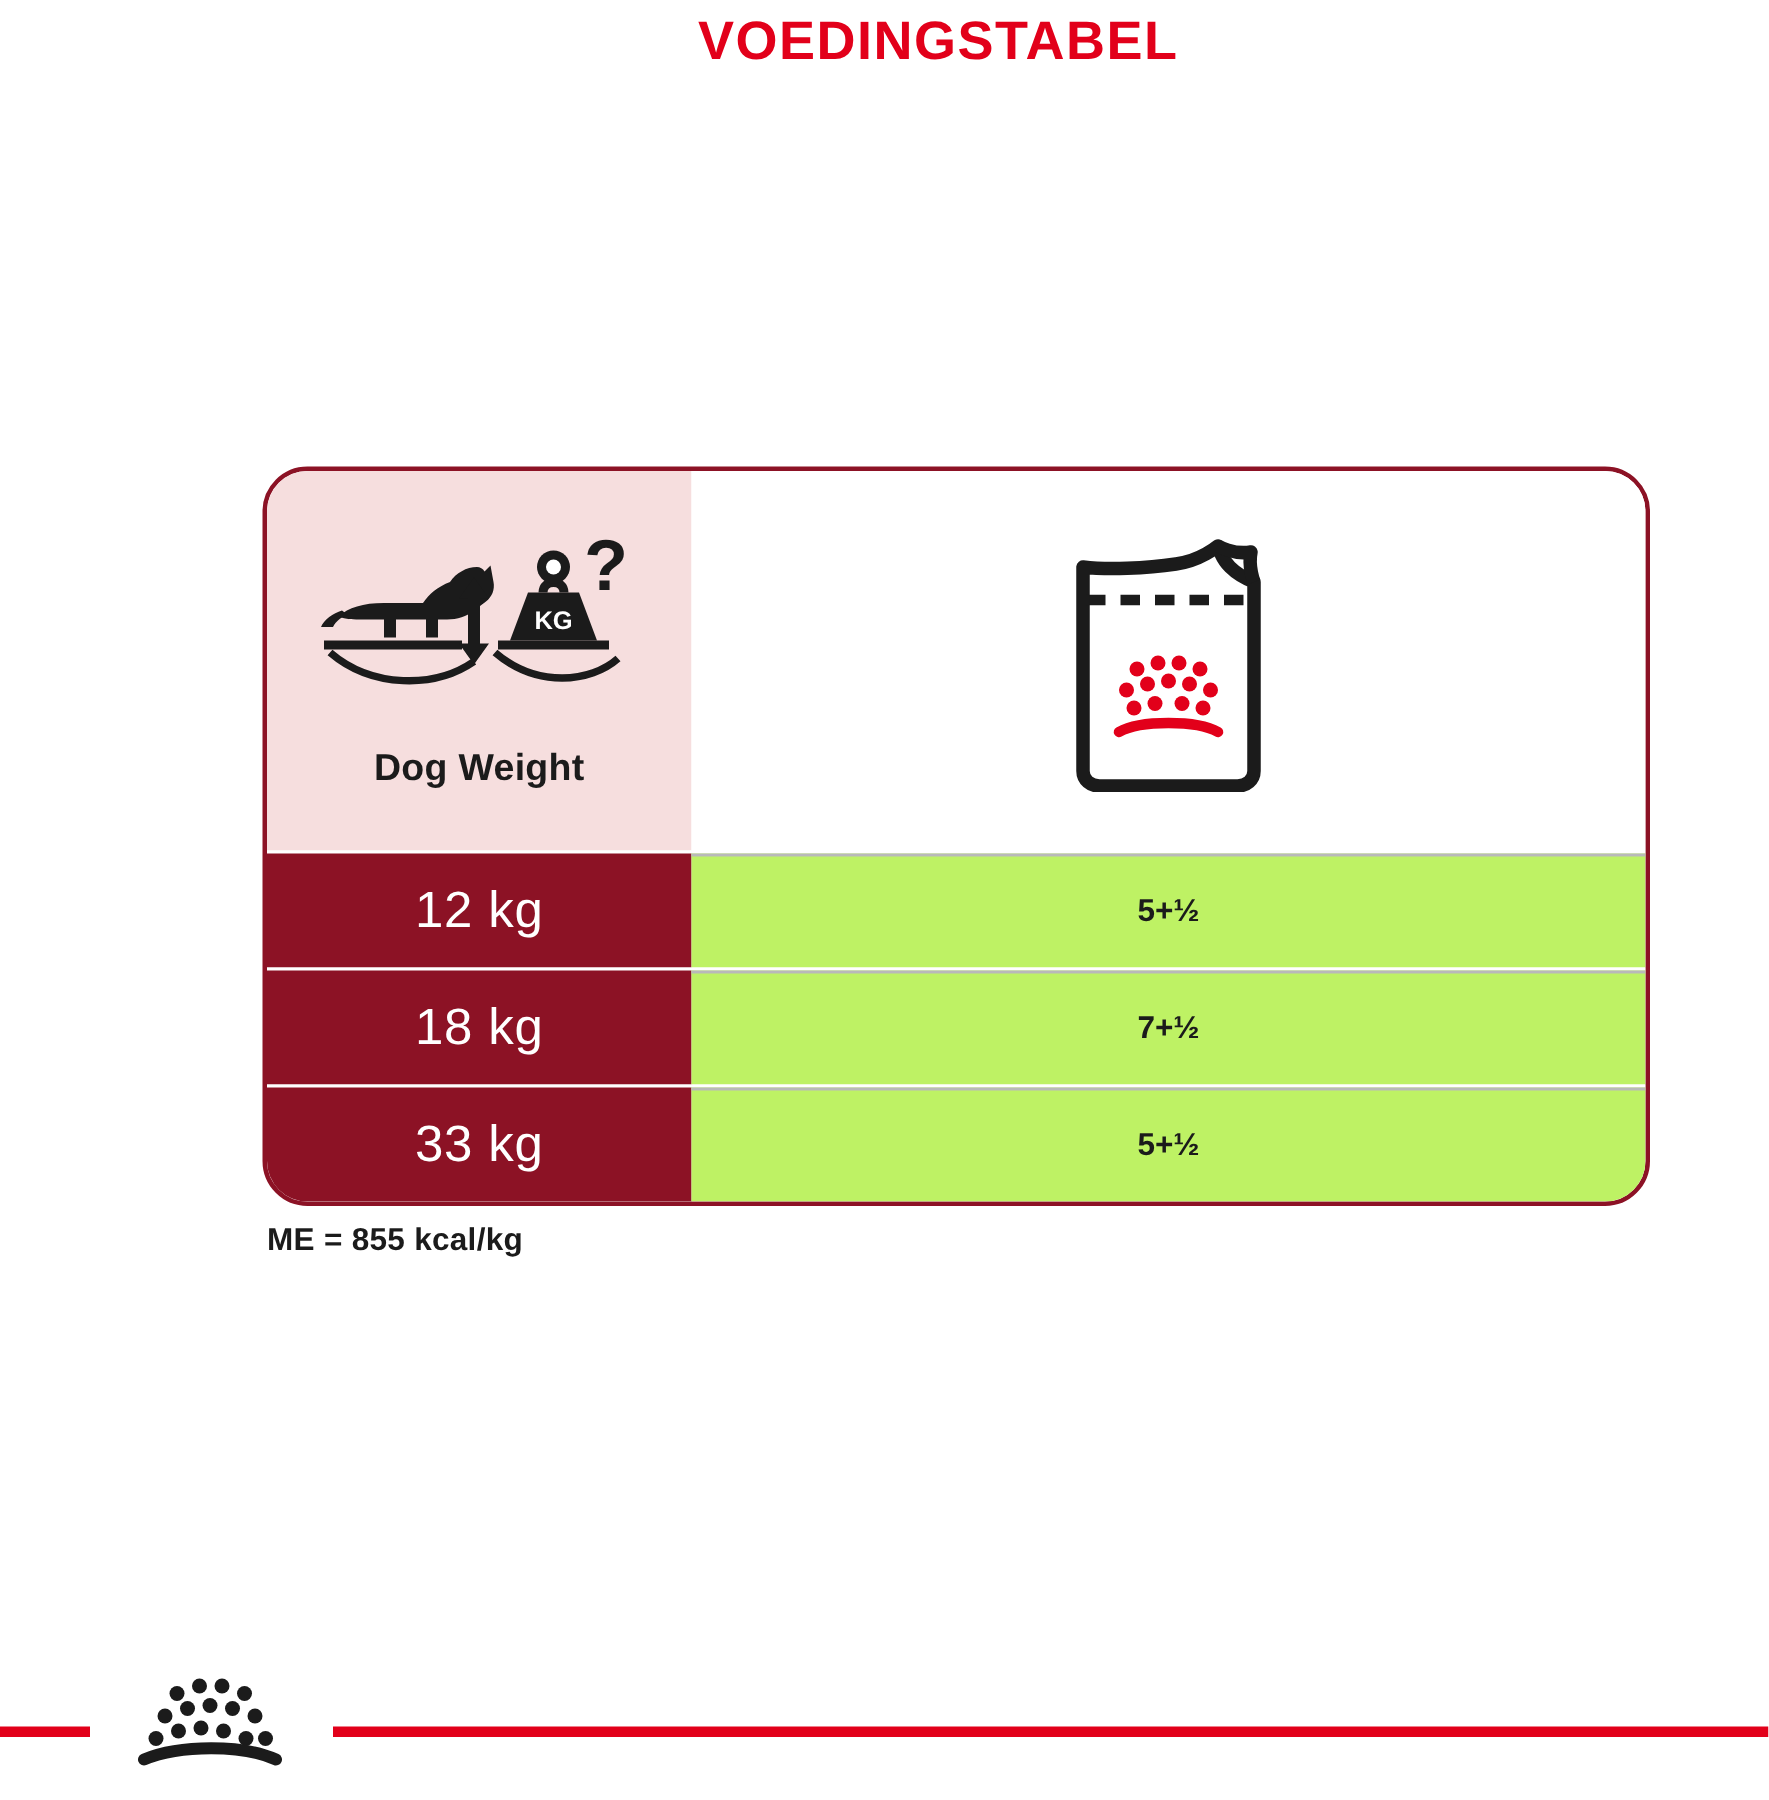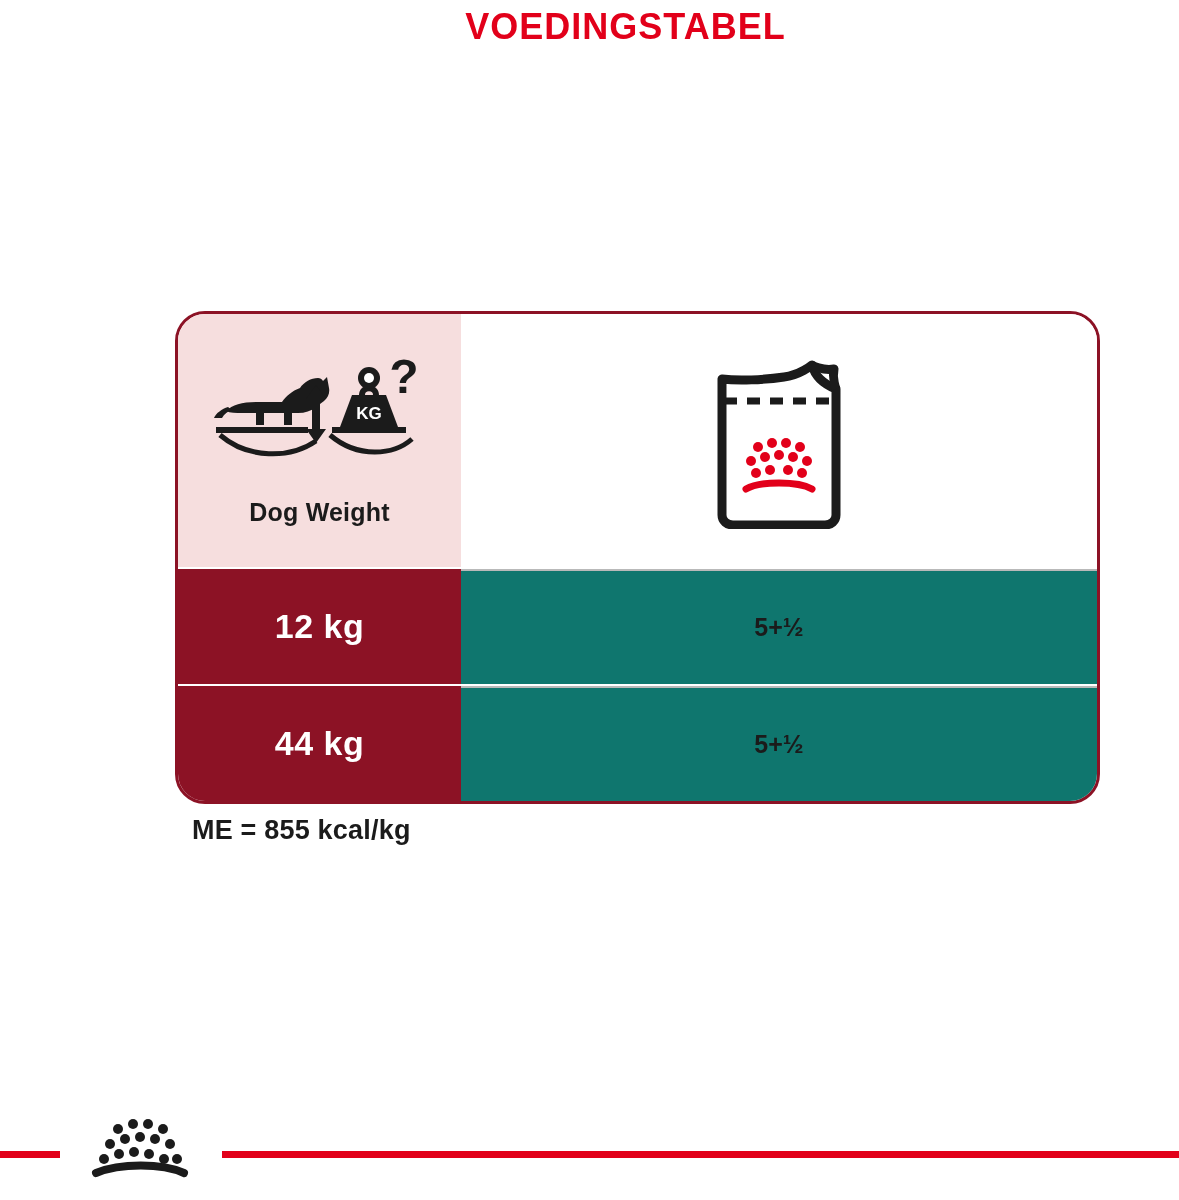--- a/index.html
+++ b/index.html
@@ -94,44 +94,44 @@
   }
   .data-row .cell-left {
     width: 283px;
     flex: 0 0 283px;
     background: #8c1225;
     color: #ffffff;
     display: flex;
     align-items: center;
     justify-content: center;
     font-size: 34px;
-    font-weight: bold;
+    font-weight: normal;
     letter-spacing: 0.5px;
   }
   .data-row .cell-right {
     flex: 1;
-    background: #0f766e;
-    display: flex;
-    align-items: center;
-    justify-content: center;
-    font-size: 25px;
+    background: #bef264;
+    display: flex;
+    align-items: center;
+    justify-content: center;
+    font-size: 21px;
     font-weight: bold;
     color: #1b1b1b;
     border-top: 2px solid #b9b9b9;
     box-sizing: border-box;
   }
   .data-row:first-of-type .cell-right {
     border-top: none;
   }
 
   .me-note {
     position: absolute;
-    left: 192px;
+    left: 178px;
     top: 815px;
-    font-size: 27px;
+    font-size: 21px;
     font-weight: bold;
     color: #1b1b1b;
     letter-spacing: 0.2px;
   }
 
   
   .footer-bar {
     position: absolute;
     left: 0;
     bottom: 42px;
@@ -228,21 +228,25 @@
           </svg>
         </div>
       </div>
     </div>
 
     <div class="data-row">
       <div class="cell-left">12 kg</div>
       <div class="cell-right">5+½</div>
     </div>
     <div class="data-row">
-      <div class="cell-left">44 kg</div>
+      <div class="cell-left">18 kg</div>
+      <div class="cell-right">7+½</div>
+    </div>
+    <div class="data-row">
+      <div class="cell-left">33 kg</div>
       <div class="cell-right">5+½</div>
     </div>
 
   </div>
 </div>
 
 <div class="me-note">ME = 855 kcal/kg</div>
 
 <div class="footer-bar"></div>
 <div class="footer-mask"></div>

